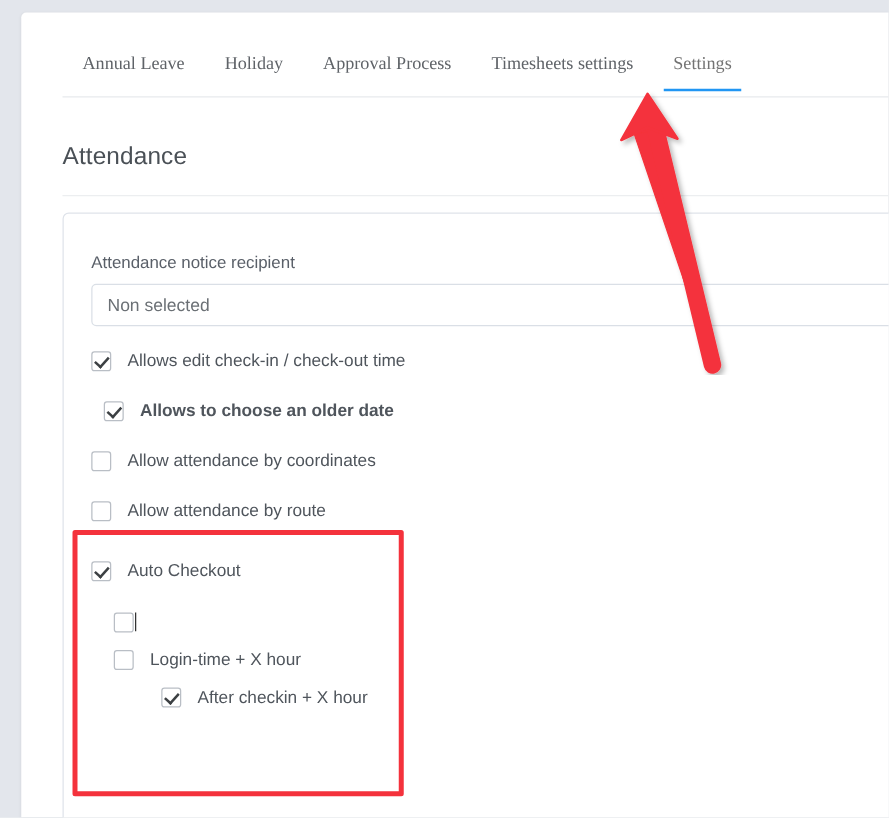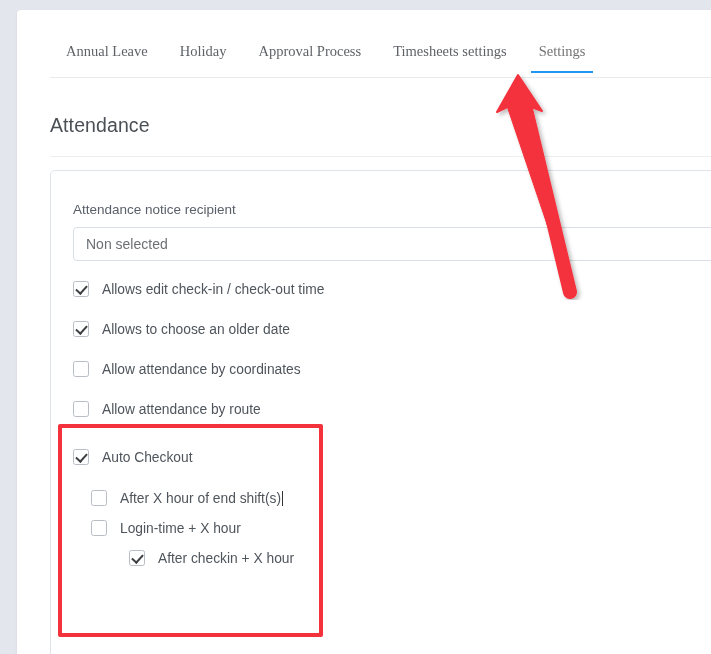--- a/index.html
+++ b/index.html
@@ -121,21 +121,20 @@
     padding-left: 12px;
     font-size: 14px;
     color: #6b7075;
     cursor: pointer;
   }
 
   
   .cb-row {
     position: absolute;
     display: flex;
-    align-items: center;
     cursor: pointer;
   }
   .cbox {
     width: 16px; height: 16px;
     border: 1px solid #b9bec5;
     border-radius: 2.5px;
     background: #fff;
     position: relative;
     flex: 0 0 auto;
   }
@@ -211,21 +210,21 @@
 
       <div class="select-box">
         <span>Non selected</span>
       </div>
 
       <div id="options-container">
           <div class="cb-row" style="left: 22px; top: 110px;">
             <span class="cbox checked"></span>
             <span class="cb-label">Allows edit check-in / check-out time</span>
           </div>
-          <div class="cb-row" style="left: 22px; top: 150px;">
+          <div class="cb-row" style="left: 32px; top: 150px; font-weight: bold;">
             <span class="cbox checked"></span>
             <span class="cb-label">Allows to choose an older date</span>
           </div>
           <div class="cb-row" style="left: 22px; top: 190px;">
             <span class="cbox"></span>
             <span class="cb-label">Allow attendance by coordinates</span>
           </div>
           <div class="cb-row" style="left: 22px; top: 230px;">
             <span class="cbox"></span>
             <span class="cb-label">Allow attendance by route</span>
@@ -233,21 +232,20 @@
         </div>
 
       <div class="cb-row" id="auto-checkout-row" style="left:22px; top:278px;">
         <span class="cbox checked"></span>
         <span class="cb-label">Auto Checkout</span>
       </div>
 
       <div id="sub-options-container">
           <div class="cb-row" style="left: 40px; top: 319px;">
             <span class="cbox"></span>
-            <span class="cb-label">After X hour of end shift(s)</span>
             <span class="caret"></span>
           </div>
           <div class="cb-row" style="left: 40px; top: 349px;">
             <span class="cbox"></span>
             <span class="cb-label">Login-time + X hour</span>
           </div>
           <div class="cb-row" style="left: 40px; top: 379px; margin-left: 38px;">
             <span class="cbox checked"></span>
             <span class="cb-label">After checkin + X hour</span>
           </div>

